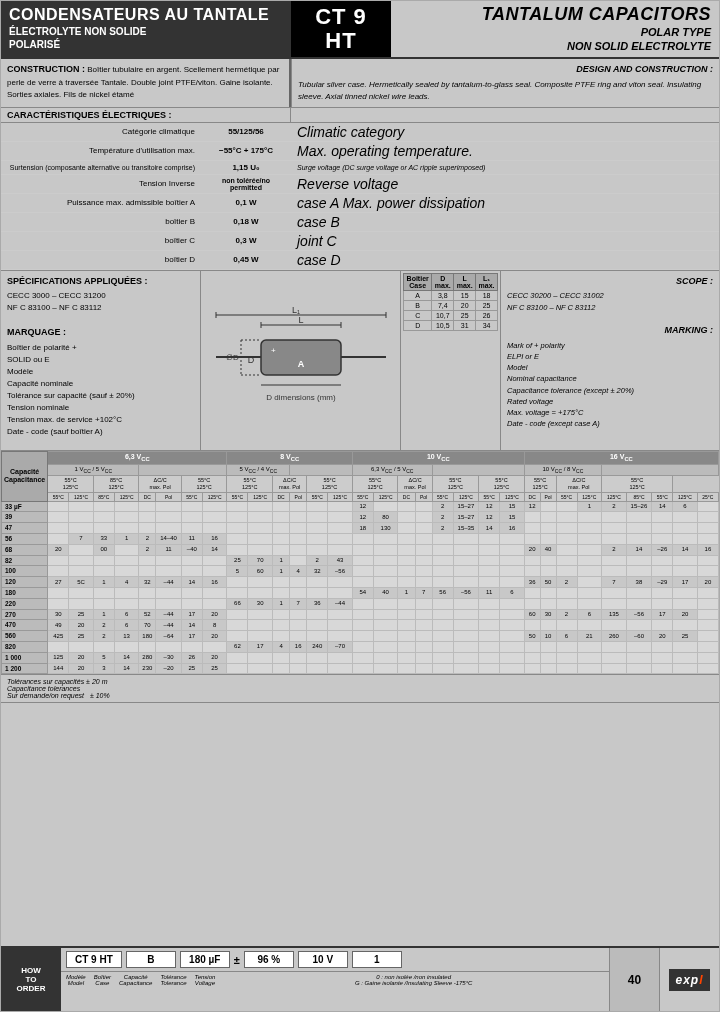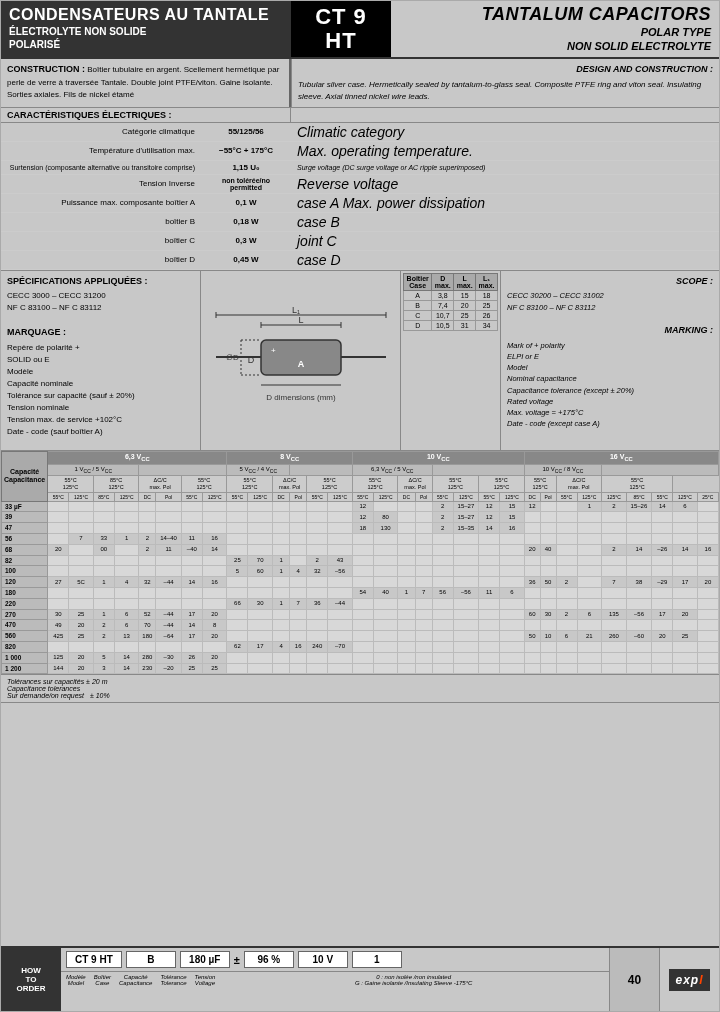--- a/index.html
+++ b/index.html
@@ -370,21 +370,21 @@
       <div class="char-label-fr" style="font-size:7px;">Surtension (composante alternative ou transitoire comprise)</div>
       <div class="char-value">1,15 U₀</div>
       <div class="char-label-en" style="font-size:7px;">Surge voltage (DC surge voltage or AC ripple superimposed)</div>
     </div>
     <div class="char-row">
       <div class="char-label-fr">Tension Inverse</div>
       <div class="char-value" style="font-size:7px;">non tolérée/no permitted</div>
       <div class="char-label-en">Reverse voltage</div>
     </div>
     <div class="char-row">
-      <div class="char-label-fr">Puissance max. composante boîtier A</div>
+      <div class="char-label-fr">Puissance max. admissible boîtier A</div>
       <div class="char-value">0,1 W</div>
       <div class="char-label-en">case A  Max. power dissipation</div>
     </div>
     <div class="char-row">
       <div class="char-label-fr">boîtier B</div>
       <div class="char-value">0,18 W</div>
       <div class="char-label-en">case B</div>
     </div>
     <div class="char-row">
       <div class="char-label-fr">boîtier C</div>
@@ -398,21 +398,21 @@
     </div>
   </div>
 
   <div class="specs-section">
     <div class="specs-left">
       <div class="section-title">SPÉCIFICATIONS APPLIQUÉES :</div>
       <div>CECC 3000 – CECC 31200</div>
       <div>NF C 83100 – NF C 83112</div>
       <br>
       <div class="section-title">MARQUAGE :</div>
-      <div>Repère de polarité +</div>
+      <div>Boîtier de polarité +</div>
       <div>SOLID ou E</div>
       <div>Modèle</div>
       <div>Capacité nominale</div>
       <div>Tolérance sur capacité (sauf ± 20%)</div>
       <div>Tension nominale</div>
       <div>Tension max. de service +102°C</div>
       <div>Date - code (sauf boîtier A)</div>
     </div>
     <div class="specs-center">
 

